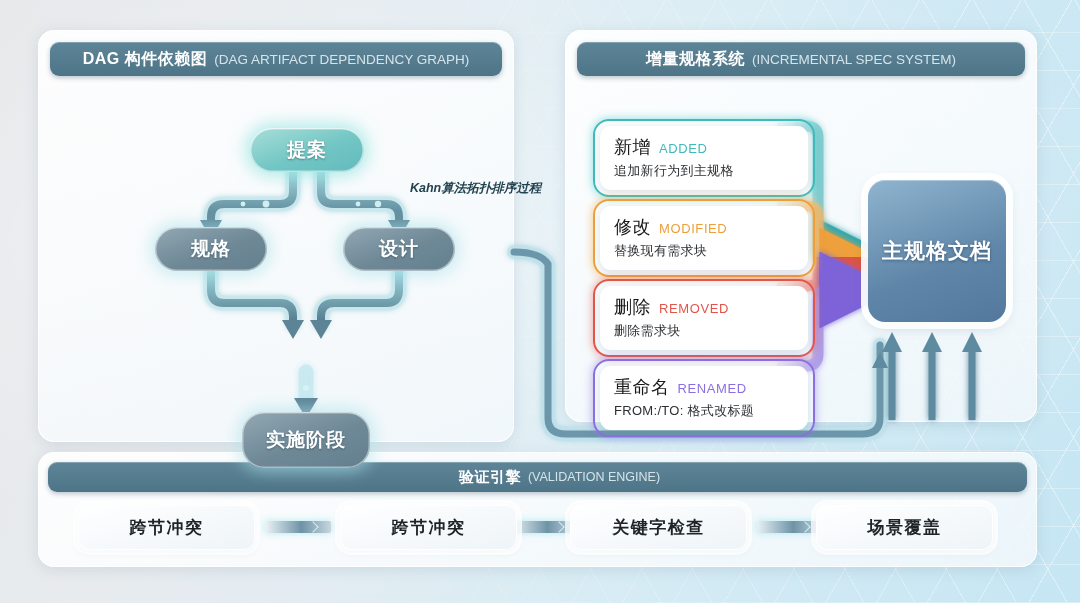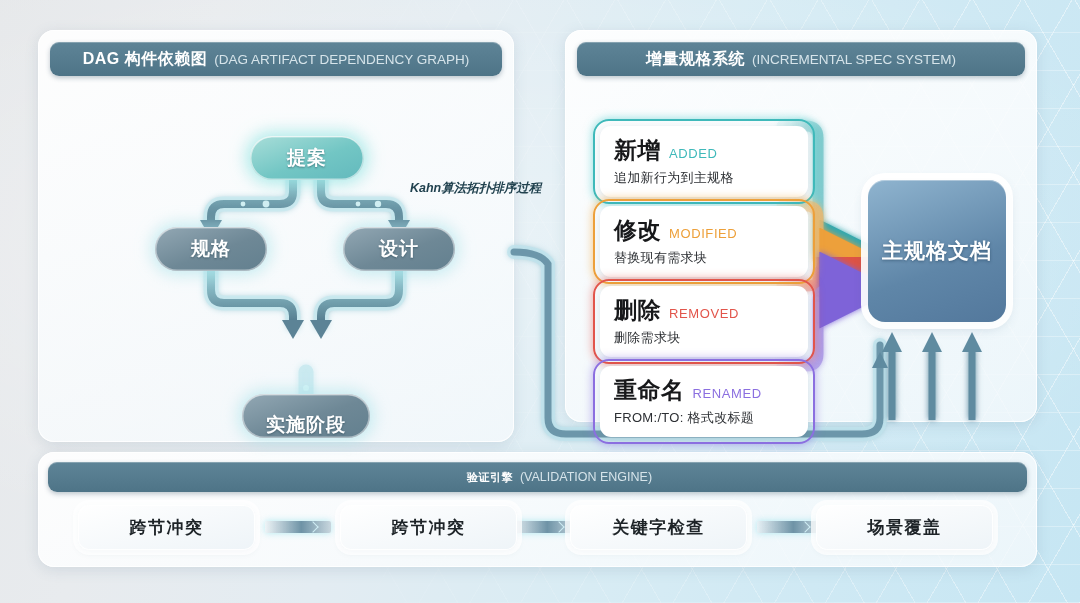--- a/index.html
+++ b/index.html
@@ -30,50 +30,50 @@
     background:linear-gradient(180deg,#5e8497,#4e7487);
     box-shadow:0 2px 5px rgba(40,70,90,.30), inset 0 1px 0 rgba(255,255,255,.25);
     display:flex;align-items:center;justify-content:center;color:#fff;white-space:nowrap;}
   .hd-cn{font-size:16px;font-weight:bold;letter-spacing:.5px;}
   .hd-en{font-size:13.5px;color:#d6e4ea;margin-left:7px;font-weight:normal;}
 
   #dagPanel{left:38px;top:30px;width:476px;height:412px;}
   #specPanel{left:565px;top:30px;width:472px;height:392px;}
   #valPanel{left:38px;top:452px;width:999px;height:115px;}
   #valPanel .panel-hd{height:30px;top:10px;left:10px;right:10px;}
-  #valPanel .hd-cn{font-size:11px;padding-left:44px;}
+  #valPanel .hd-cn{font-size:15px;padding-left:44px;}
   #valPanel .hd-en{font-size:12.5px;}
 
   
   .node{position:absolute;border-radius:22px;display:flex;align-items:center;justify-content:center;
     color:#fff;font-size:19px;font-weight:bold;letter-spacing:1px;z-index:4;
     text-shadow:0 1px 2px rgba(20,50,65,.45);}
   .node.teal{background:linear-gradient(160deg,#a9ded9,#72c6c4 55%,#63b9bd);
     box-shadow:0 0 16px 4px rgba(150,229,227,.75), inset 0 1px 0 rgba(255,255,255,.55),
-               inset 0 0 0 1.5px rgba(255,255,255,.55);margin-top:8px;}
+               inset 0 0 0 1.5px rgba(255,255,255,.55);}
   .node.slate{background:linear-gradient(160deg,#93a8b4,#6e8896 55%,#63808f);
     box-shadow:0 0 15px 4px rgba(168,226,233,.60), inset 0 1px 0 rgba(255,255,255,.35),
                inset 0 0 0 1.5px rgba(255,255,255,.45);}
   #nProposal{left:212px;top:98px;width:114px;height:44px;}
   #nSpec{left:117px;top:197px;width:112px;height:44px;}
   #nDesign{left:305px;top:197px;width:112px;height:44px;}
   #nTask{left:212px;top:298px;width:112px;height:44px;}
-  #nImpl{left:204px;top:364px;width:128px;height:44px;align-items:flex-end;}
+  #nImpl{left:204px;top:382px;width:128px;height:56px;}
   #kahn{position:absolute;left:372px;top:150px;font-size:12.5px;font-weight:bold;color:#21424f;
     white-space:nowrap;z-index:5;font-style:italic;}
 
   .dagsvg{position:absolute;left:0;top:0;width:476px;height:412px;z-index:2;}
 
   
   .card{position:absolute;left:35px;width:208px;border-radius:11px;background:#fff;
     box-shadow:0 2px 7px rgba(80,110,130,.16);padding:9px 12px 10px 14px;box-sizing:border-box;z-index:4;}
   .card .ring{position:absolute;inset:-7px;border-radius:16px;border:2.4px solid var(--c);
     box-shadow:0 0 9px 1px var(--g);pointer-events:none;}
   .c-top{display:flex;align-items:baseline;white-space:nowrap;}
-  .c-cn{font-size:23px;font-weight:bold;color:#17181a;letter-spacing:.5px;}
+  .c-cn{font-size:18px;font-weight:normal;color:#17181a;letter-spacing:.5px;}
   .c-en{font-size:13px;margin-left:8px;color:var(--c);letter-spacing:.6px;}
   .c-desc{font-size:13px;color:#2c2f33;margin-top:3px;letter-spacing:.3px;white-space:nowrap;}
   #card0{top:96px;} #card1{top:176px;} #card2{top:256px;} #card3{top:336px;}
 
   #master{position:absolute;left:868px;top:180px;width:138px;height:142px;border-radius:17px;
     background:linear-gradient(160deg,#8fb4cf,#5f86a8 60%,#53789c);
     box-shadow:0 0 0 7px rgba(255,255,255,.92), 0 4px 14px rgba(60,95,125,.30),
                inset 0 1px 0 rgba(255,255,255,.35);
     display:flex;align-items:center;justify-content:center;z-index:4;}
   #master span{color:#fff;font-size:21px;font-weight:bold;letter-spacing:1px;

